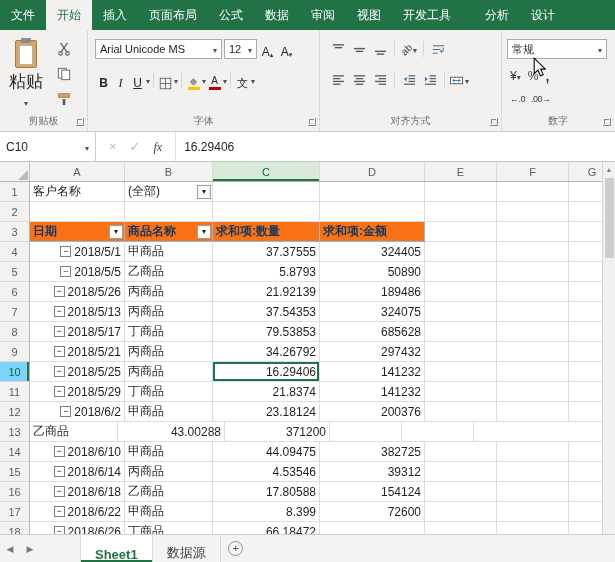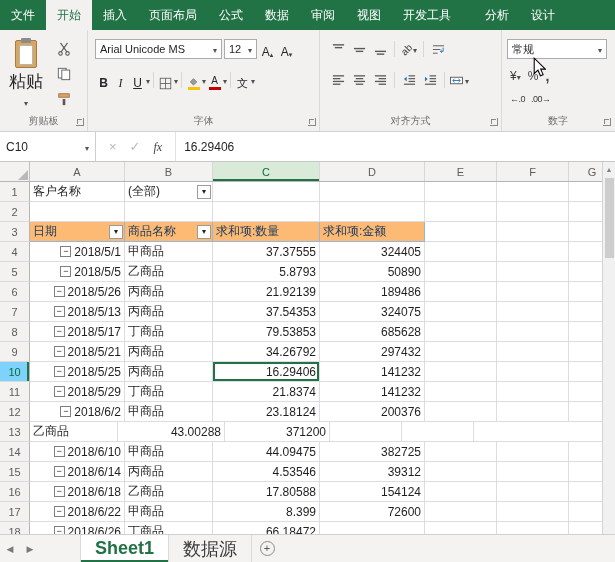--- a/index.html
+++ b/index.html
@@ -87,38 +87,38 @@
 .ch.sel{background:#d9ead9;color:#0e6b3a;box-shadow:inset 0 -2px 0 #217346}
 .rows-area{position:absolute;left:0;right:0;top:20px;bottom:0;overflow:hidden}
 .grid-row{display:flex;height:20px}
 .row-num{width:30px;flex-shrink:0;background:#f3f2f1;border-right:1px solid #b5b5b5;border-bottom:1px solid #dadada;display:flex;align-items:center;justify-content:center;font-size:11px;color:#5c5c5c}
 .row-num.sel{background:#7dd3fc;color:#0e6b3a;box-shadow:inset -2px 0 0 #217346}
 .cell{position:relative;display:flex;align-items:center;padding:0 3px;font-size:12px;border-right:1px solid #dadde2;border-bottom:1px solid #dadde2;overflow:hidden;white-space:nowrap;flex-shrink:0}
 .col-a{width:95px}.col-b{width:88px}.col-c{width:107px}.col-d{width:105px}.col-e{width:72px}.col-f{width:72px}
 .col-g{flex:1;min-width:0;border-right:none}
 .cell.num{justify-content:flex-end}
 .cell.bold{font-weight:normal}
-.cell.pivot-h{background:#fdba74;font-weight:normal;color:#17375e;border-right-color:#93b6dd;border-bottom-color:#93b6dd}
+.cell.pivot-h{background:#f97316;font-weight:bold;color:#17375e;border-right-color:#93b6dd;border-bottom-color:#93b6dd}
 .cell.has-filter{}
 .cell.sel-cell{box-shadow:inset 0 0 0 2px #217346}
 .collapse{width:11px;height:11px;flex-shrink:0;margin-right:3px;background:#fff;border:1px solid #7f7f7f;display:flex;align-items:center;justify-content:center}
 .collapse:before{content:"−";font-size:9px;line-height:1;color:#1f1f1f}
 .filter-btn{position:absolute;right:1px;top:50%;transform:translateY(-50%);width:14px;height:14px;background:#fdfdfd;border:1px solid #9b9b9b;display:flex;align-items:center;justify-content:center}
 .filter-btn:before{content:"▾";font-size:8px;color:#1f1f1f}
 
 
 .vscroll{position:absolute;right:0;top:162px;height:372px;width:13px;background:#f1f1f1;border-left:1px solid #d4d4d4;z-index:6;display:flex;flex-direction:column;align-items:center}
 .vs-up{height:14px;width:100%;display:flex;align-items:center;justify-content:center;font-size:7px;color:#808080}
 .vs-thumb{width:9px;height:80px;background:#cdcdcd;margin-top:2px}
 
 
 .sheet-bar{height:28px;background:#f4f3f2;border-top:1px solid #cfcfcf;display:flex;align-items:stretch;flex-shrink:0}
 .snav{width:20px;display:flex;align-items:center;justify-content:center;font-size:9px;color:#7a7a7a}
 .stabs{display:flex;margin-left:40px}
-.stab{padding:0 14px;display:flex;align-items:center;font-size:18px;color:#3b3b3b;border-right:1px solid #dcdad7}
+.stab{padding:0 14px;display:flex;align-items:flex-end;font-size:13px;color:#3b3b3b;border-right:1px solid #dcdad7}
 .stab:first-child{border-left:1px solid #dcdad7}
 .stab.active{background:#fff;color:#217346;font-weight:bold;box-shadow:inset 0 -2px 0 #217346}
 .add-btn{width:30px;display:flex;align-items:center;justify-content:center}
 .add-circle{width:15px;height:15px;border:1px solid #8c8c8c;border-radius:50%;display:flex;align-items:center;justify-content:center;font-size:11px;color:#555;line-height:1}
 
 
 .cursor{position:absolute;left:533px;top:57px;z-index:50;pointer-events:none}
 </style>
 </head>
 <body>

